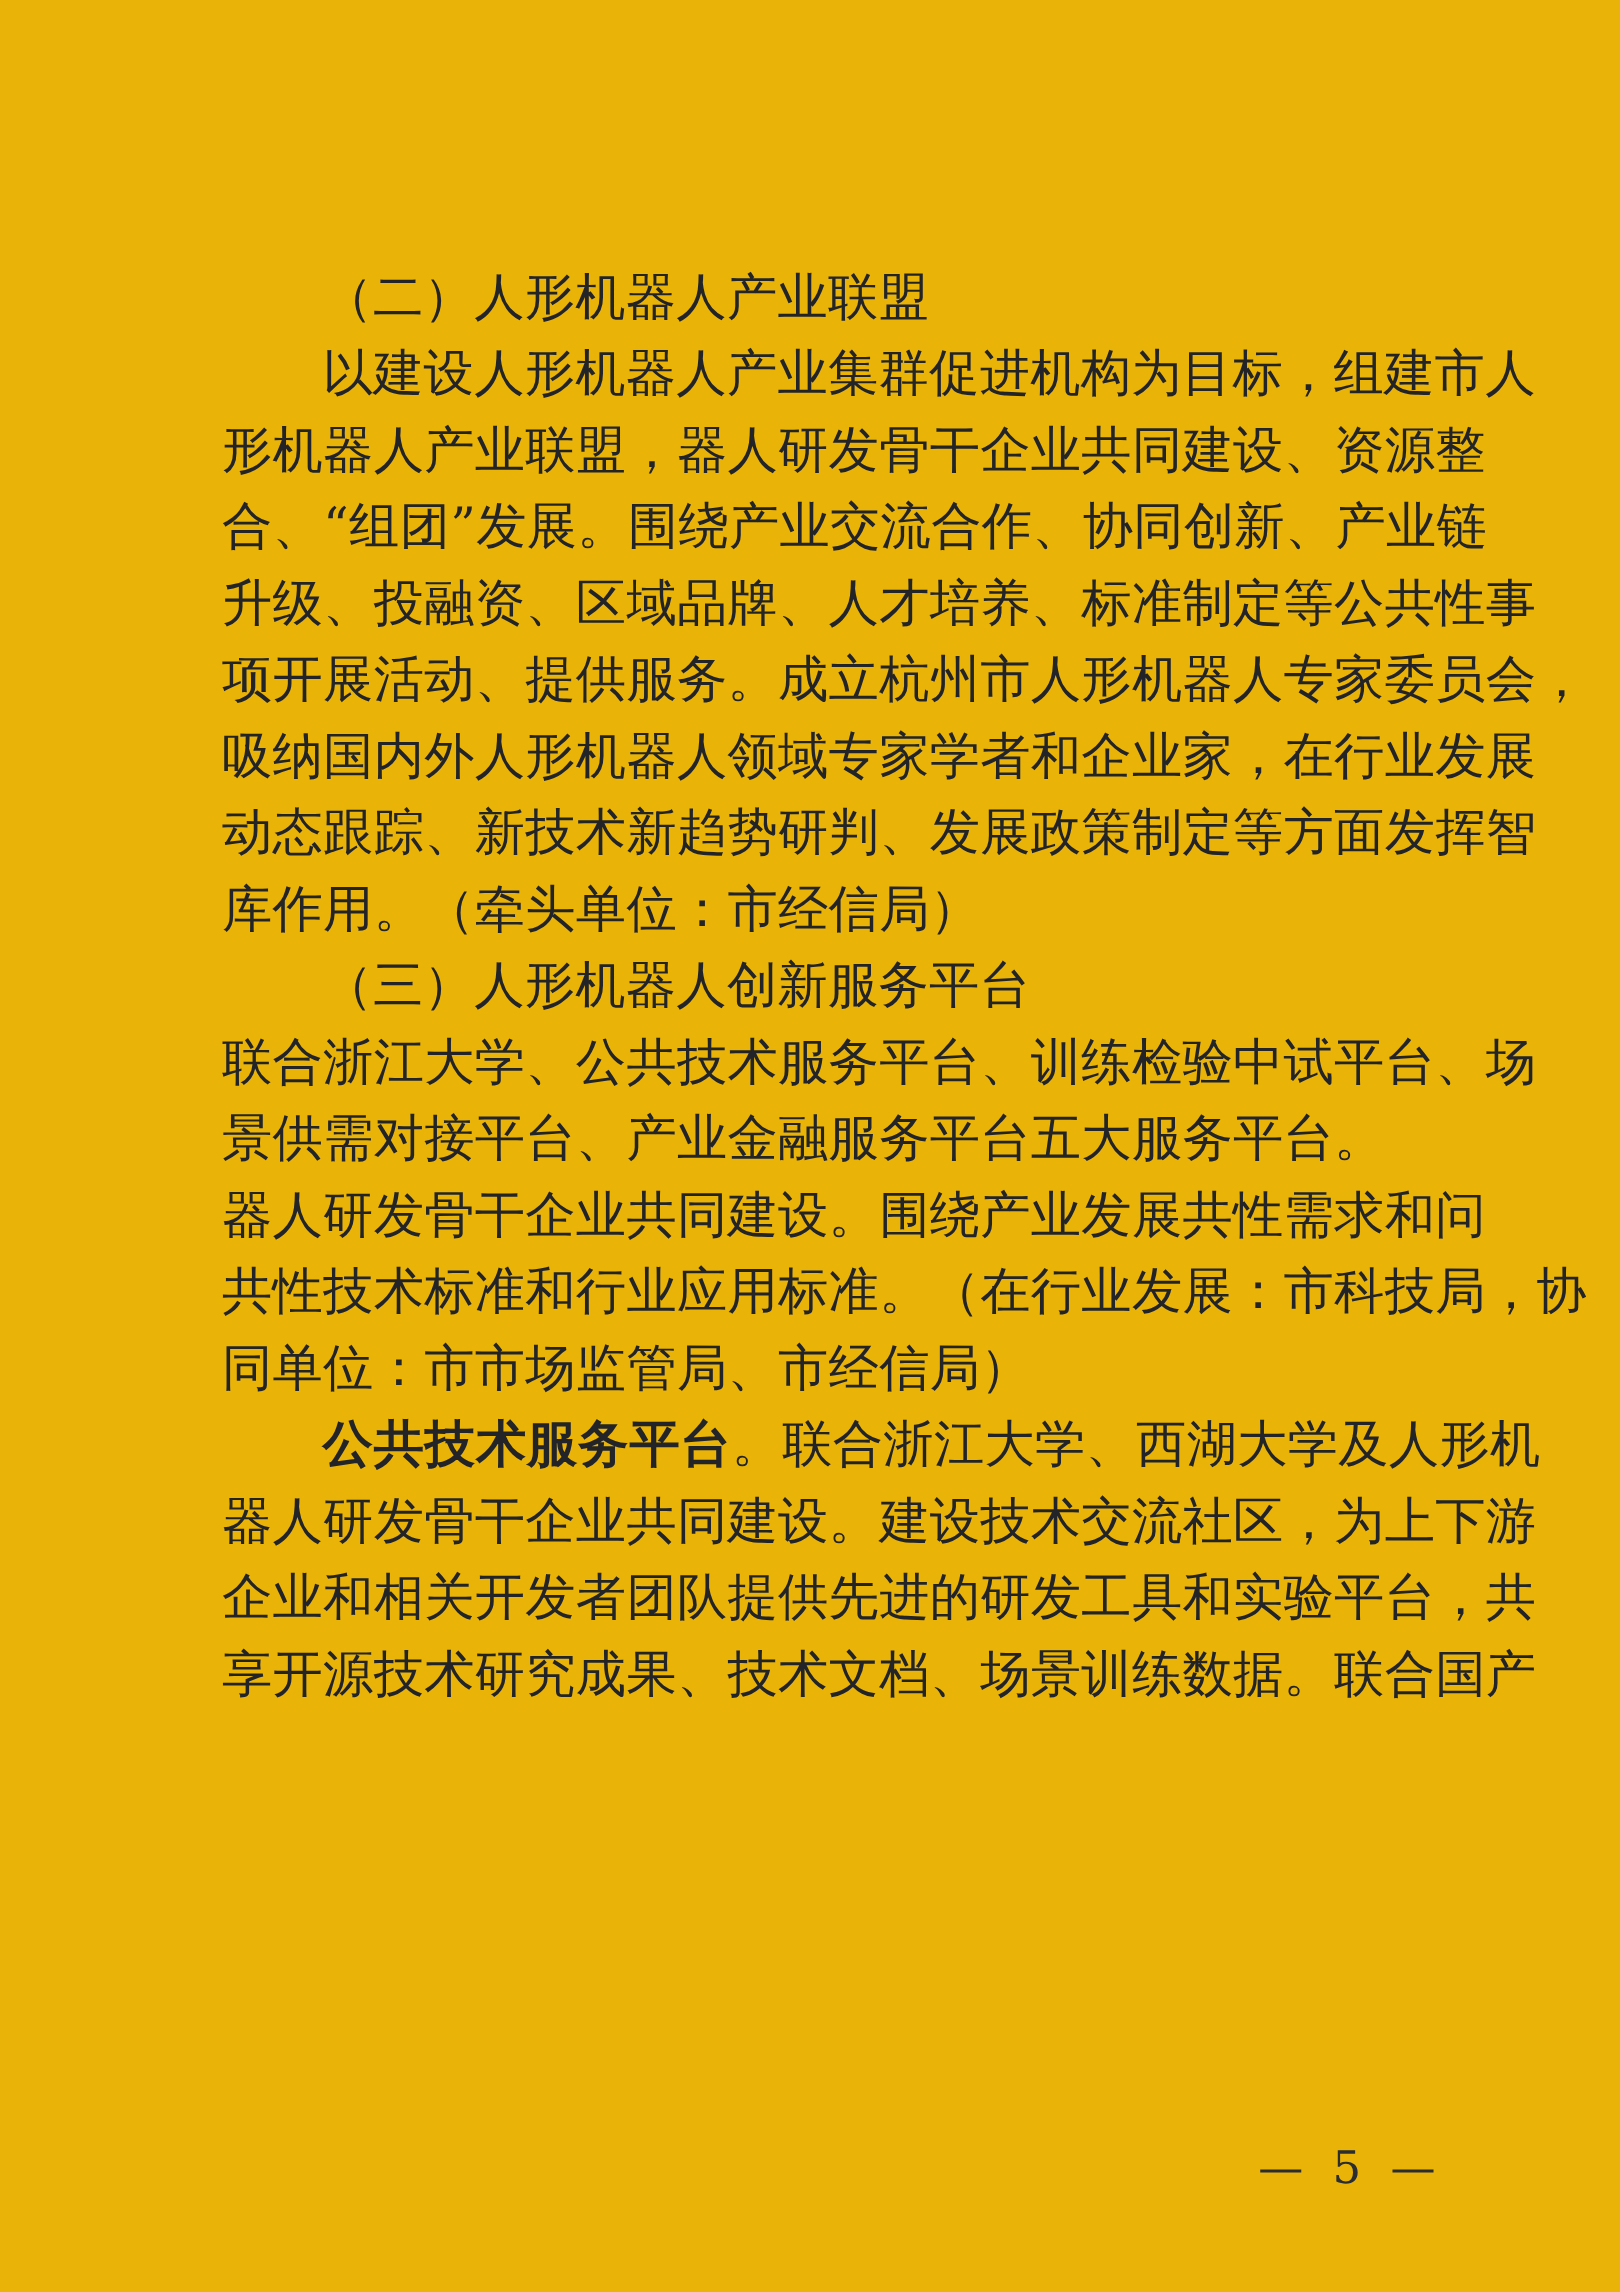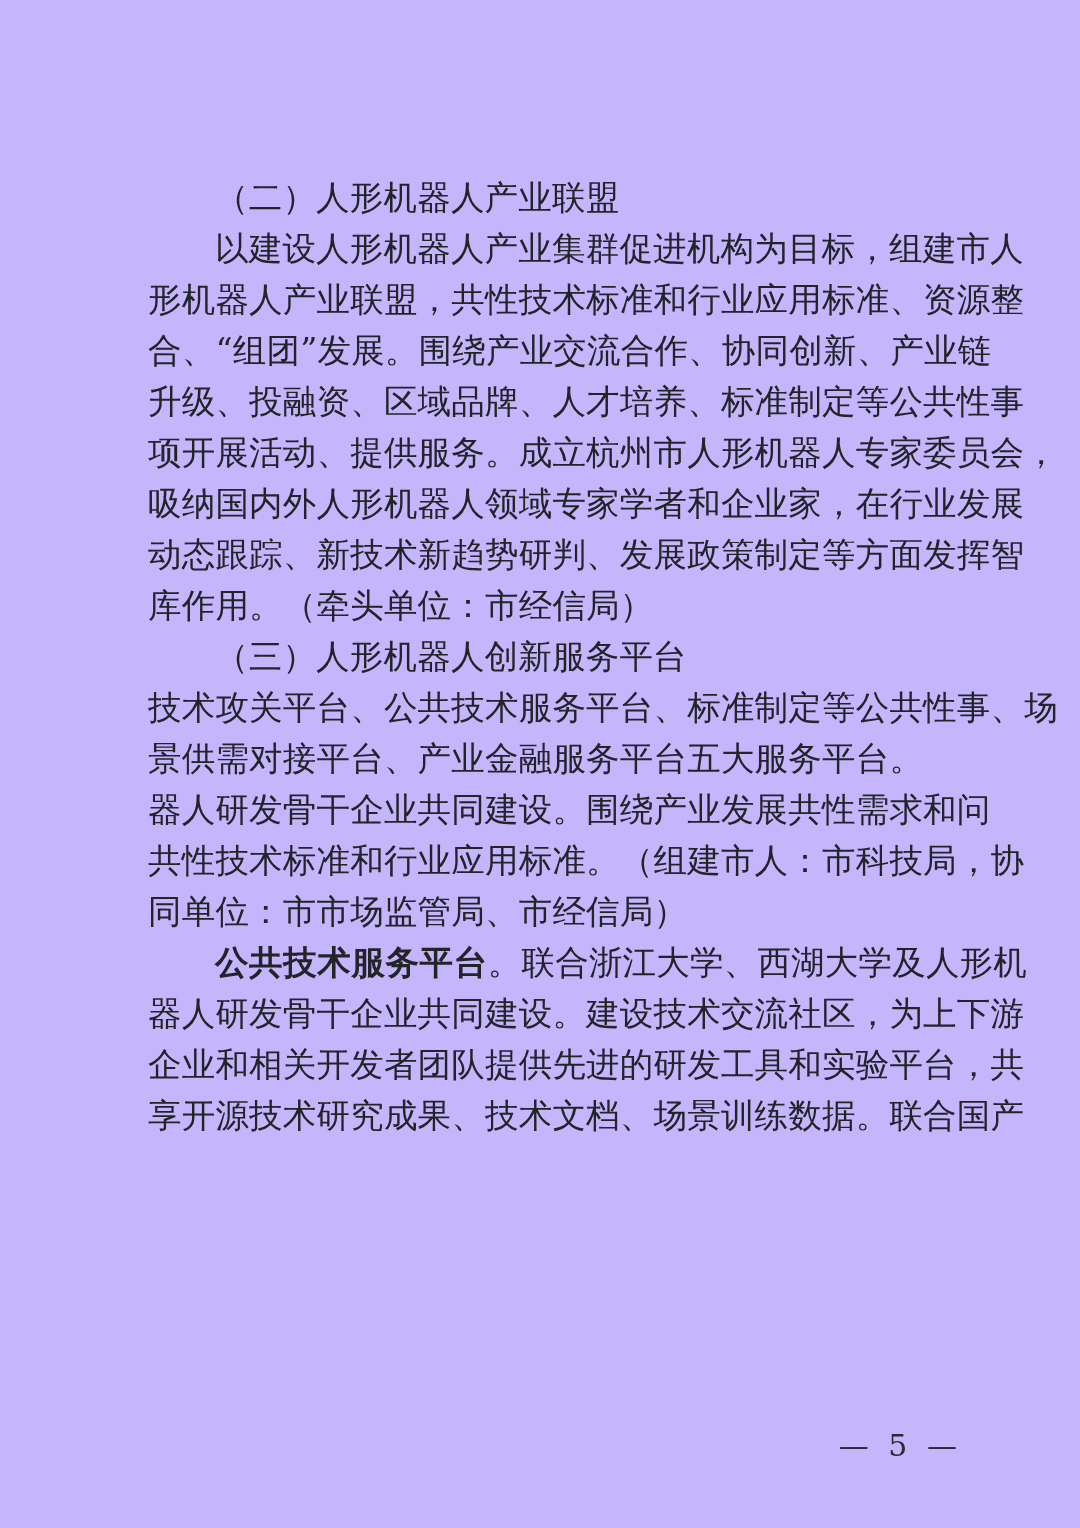--- a/index.html
+++ b/index.html
@@ -13,21 +13,21 @@
     position: relative;
     font-family: "DejaVu Serif", "Liberation Serif", serif;
     overflow: hidden;
   }
 
   .page {
     position: absolute;
     left: 0; top: 0;
     width: 1080px;
     height: 1528px;
-    background: #c4b5fd;
+    background: #eab308;
   }
 
   .text-block {
     position: absolute;
     left: 148px;
     top: 172px;
     width: 784px;
   }
 
   
@@ -72,35 +72,35 @@
 </head>
 <body>
 
 <div class="page">
 
   <div class="text-block">
 
     <div class="heading">（二）人形机器人产业联盟</div>
 
     <div class="line para-first">以建设人形机器人产业集群促进机构为目标，组建市人</div>
-    <div class="line">形机器人产业联盟，共性技术标准和行业应用标准、资源整</div>
+    <div class="line">形机器人产业联盟，器人研发骨干企业共同建设、资源整</div>
     <div class="line">合、“组团”发展。围绕产业交流合作、协同创新、产业链</div>
     <div class="line">升级、投融资、区域品牌、人才培养、标准制定等公共性事</div>
     <div class="line">项开展活动、提供服务。成立杭州市人形机器人专家委员会，</div>
     <div class="line">吸纳国内外人形机器人领域专家学者和企业家，在行业发展</div>
     <div class="line">动态跟踪、新技术新趋势研判、发展政策制定等方面发挥智</div>
     <div class="line">库作用。（牵头单位：市经信局）</div>
 
     <div class="heading">（三）人形机器人创新服务平台</div>
 
-    <div class="line">技术攻关平台、公共技术服务平台、标准制定等公共性事、场</div>
+    <div class="line">联合浙江大学、公共技术服务平台、训练检验中试平台、场</div>
     <div class="line">景供需对接平台、产业金融服务平台五大服务平台。</div>
 
     <div class="line">器人研发骨干企业共同建设。围绕产业发展共性需求和问</div>
-    <div class="line">共性技术标准和行业应用标准。（组建市人：市科技局，协</div>
+    <div class="line">共性技术标准和行业应用标准。（在行业发展：市科技局，协</div>
     <div class="line">同单位：市市场监管局、市经信局）</div>
 
     <div class="line para-first"><span class="lead">公共技术服务平台</span><span>。联合浙江大学、西湖大学及人形机</span></div>
     <div class="line">器人研发骨干企业共同建设。建设技术交流社区，为上下游</div>
     <div class="line">企业和相关开发者团队提供先进的研发工具和实验平台，共</div>
     <div class="line">享开源技术研究成果、技术文档、场景训练数据。联合国产</div>
 
   </div>
 
   <div class="footer">— 5 —</div>

